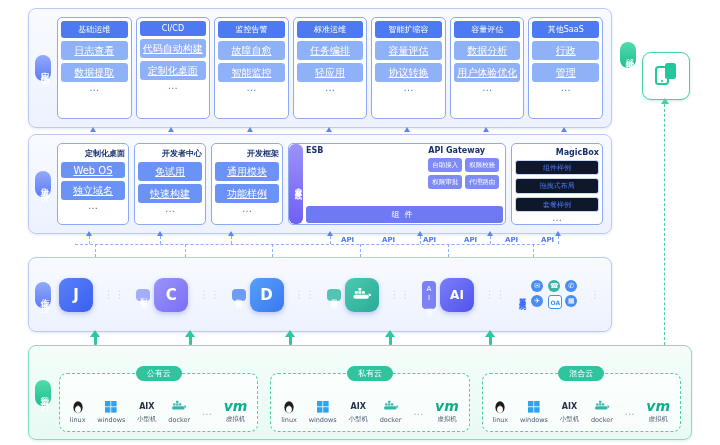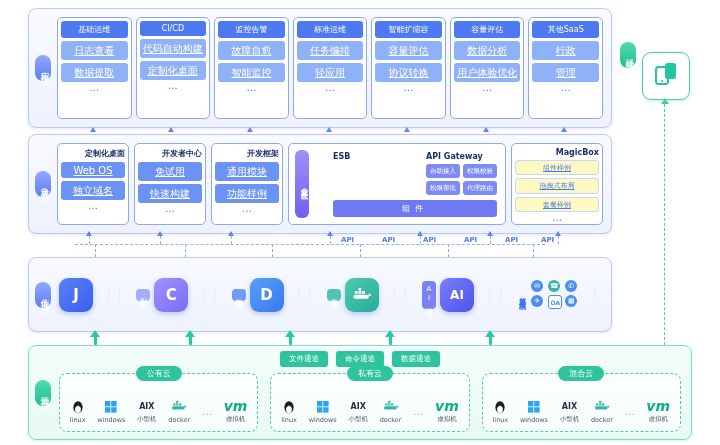--- a/index.html
+++ b/index.html
@@ -31,37 +31,37 @@
   .mobiletab .vtab{position:static;transform:none;display:block;}
   .mobilecard{position:absolute;left:642px;top:52px;width:46px;height:46px;background:#fff;
               border:1px solid #49d0a6;border-radius:9px;display:flex;align-items:center;justify-content:center;
               box-shadow:0 1px 3px rgba(40,180,140,.25);}
   
   .l2body{position:absolute;left:28px;top:8px;right:8px;bottom:8px;display:flex;gap:5px;}
   .intcard{flex:0 0 64px;background:#fff;border:1px solid #8ea9f3;border-radius:5px;padding:4px 3px;
            display:flex;flex-direction:column;gap:3px;min-width:0;}
   .cardtitle{color:#17306e;font-weight:bold;font-size:8px;text-align:right;white-space:nowrap;}
   .intcard .chip.item{background:#6b93f5;}
-  .buscard{flex:1;background:#fff;border:1px solid #8ea9f3;border-radius:5px;display:flex;padding:6px;gap:22px;min-width:0;}
+  .buscard{flex:1;background:#fff;border:1px solid #8ea9f3;border-radius:5px;display:flex;padding:0;gap:1px;min-width:0;}
   .bustab{width:14px;border-radius:6px;background:linear-gradient(180deg,#9b92f9,#6f5ff2);color:#fff;
           font-size:7.5px;writing-mode:vertical-rl;text-orientation:upright;text-align:center;
           letter-spacing:1px;padding:5px 0;}
   .buscontent{flex:1;display:flex;flex-direction:column;padding:1px 2px;min-width:0;}
   .buscols{flex:1;display:flex;gap:10px;}
   .buscol.esbcol{flex:1.5;}
   .buscol.gwcol{flex:1;}
   .bustitle{color:#17306e;font-weight:bold;font-size:8px;margin:1px 0 3px;}
   .chiprow{display:flex;gap:3px;margin-bottom:3px;}
   .chip.esb{background:#5d86f4;font-size:6.5px;padding:2.5px 4px;}
   .chip.gw{background:#7e8bf6;font-size:6.5px;padding:2.5px 4px;}
   .compbar{background:#6e79f3;color:#fff;font-size:8px;text-align:center;border-radius:3px;
            padding:3px;letter-spacing:5px;}
   .magiccard{flex:0 0 84px;background:#fff;border:1px solid #8ea9f3;border-radius:5px;padding:4px 3px;
              display:flex;flex-direction:column;gap:3px;min-width:0;}
-  .chip.ghost{background:#fef9c3;color:#4d7af2;border:1px solid #c6d7fb;font-size:7px;padding:2px 1px;text-decoration:underline;}
+  .chip.ghost{background:#0f172a;color:#4d7af2;border:1px solid #c6d7fb;font-size:7px;padding:2px 1px;}
   
   .l3body{position:absolute;left:30px;top:8px;right:10px;bottom:8px;display:flex;align-items:center;justify-content:space-between;}
   .picon{width:34px;height:34px;border-radius:9px;color:#fff;font-weight:bold;font-size:15px;
          display:flex;align-items:center;justify-content:center;box-shadow:0 2px 5px rgba(80,110,220,.35);}
   .picon.job{background:linear-gradient(135deg,#5a82f7,#3a5ef0);}
   .picon.cfg{background:linear-gradient(135deg,#9a94fa,#7a6ef5);}
   .picon.data{background:linear-gradient(135deg,#57a0f7,#3a78f0);}
   .picon.docker{background:linear-gradient(135deg,#4cc9b0,#2aab97);}
   .picon.ai{background:linear-gradient(135deg,#7a7ef7,#5053ee);font-size:12px;}
   .pgroup{display:flex;align-items:center;gap:4px;}
@@ -315,25 +315,20 @@
   <div class="tline" style="left:189px;top:336px;height:9px;"></div>
   <div class="thead" style="left:285px;top:330px;"></div>
   <div class="tline" style="left:289px;top:336px;height:9px;"></div>
   <div class="thead" style="left:385px;top:330px;"></div>
   <div class="tline" style="left:389px;top:336px;height:9px;"></div>
   <div class="thead" style="left:485px;top:330px;"></div>
   <div class="tline" style="left:489px;top:336px;height:9px;"></div>
 
   <div class="layer green l4">
     <div class="vtab green">管控平台</div>
-    <div class="channels">
-      <div class="chchip">文件通道</div>
-      <div class="chchip">命令通道</div>
-      <div class="chchip">数据通道</div>
-    </div>
     <div class="clouds">
 
       <div class="cloud">
         <div class="cloudname">公有云</div>
         <div class="osrow">
           <div class="os">
             <span class="ic">
               <svg width="12" height="14" viewBox="0 0 12 14">
                   <ellipse cx="6" cy="7.3" rx="4.6" ry="6" fill="#1d1d1d"></ellipse>
                   <ellipse cx="6" cy="9.4" rx="2.9" ry="3.5" fill="#fff"></ellipse>

